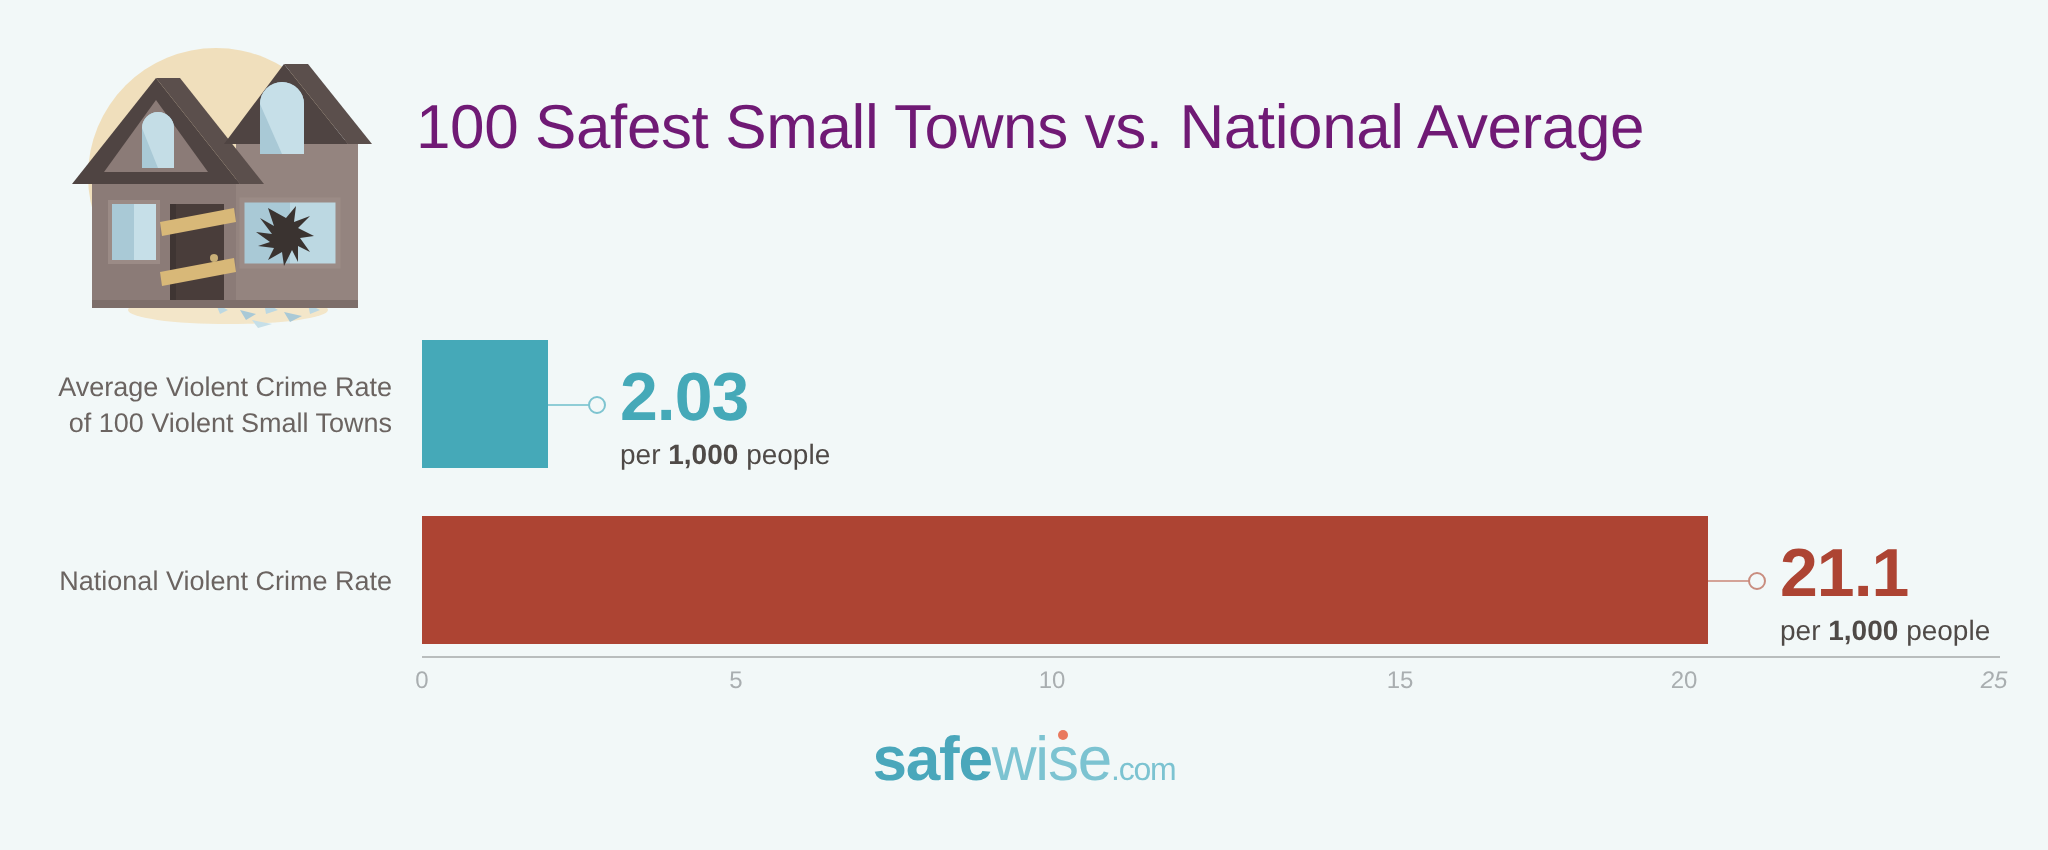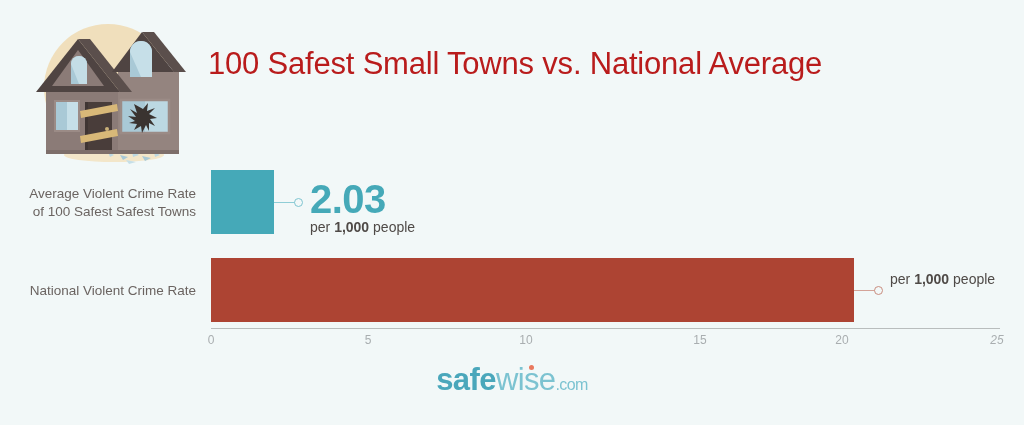--- a/index.html
+++ b/index.html
@@ -38,21 +38,21 @@
     letter-spacing: -0.3px;
     white-space: nowrap;
   }
   #title .accent {
     color: #b04a38;
     font-weight: bold;
   }
   #subtitle {
     font-size: 31px;
     line-height: 40px;
-    color: #b91c1c;
+    color: #701a75;
     letter-spacing: -0.2px;
     white-space: nowrap;
     margin-top: 2px;
   }
 
   
   #chart {
     position: absolute;
     left: 0;
     top: 160px;
@@ -96,21 +96,21 @@
     background: #f2f8f8;
     box-sizing: border-box;
   }
   .marker-teal { border: 1.6px solid #7ec4d0; }
   .marker-red  { border: 1.6px solid #c98d7f; }
 
   .callout {
     position: absolute;
   }
   .callout-value {
-    font-size: 40px;
+    font-size: 34px;
     font-weight: bold;
     line-height: 36px;
     letter-spacing: -0.5px;
   }
   .value-teal { color: #45a9b8; }
   .value-red  { color: #ad4433; }
   .callout-unit {
     font-size: 14px;
     line-height: 18px;
     color: #4f4a47;
@@ -222,21 +222,21 @@
 
 <div id="header">
   <div id="subtitle">100 Safest Small Towns vs. National Average</div>
 </div>
 
 <div id="chart">
 
   <div class="row" style="top:10px;height:64px;">
     <div class="row-label" style="top:15px;">
       <div>Average Violent Crime Rate</div>
-      <div>of 100 Safest Safest Towns</div>
+      <div>of 100 Violent Small Towns</div>
     </div>
     <div class="bar bar-teal" style="width:63px;height:64px;"></div>
     <div class="leader leader-teal" style="left:274px;top:32px;width:22px;"></div>
     <div class="marker marker-teal" style="left:294px;top:28px;"></div>
     <div class="callout" style="left:310px;top:11px;">
       <div class="callout-value value-teal">2.03</div>
       <div class="callout-unit">
         <span>per</span>
         <b>1,000</b>
         <span>people</span>
@@ -245,20 +245,21 @@
   </div>
 
   <div class="row" style="top:98px;height:64px;">
     <div class="row-label" style="top:24px;">
       <div>National Violent Crime Rate</div>
     </div>
     <div class="bar bar-red" style="width:643px;height:64px;"></div>
     <div class="leader leader-red" style="left:854px;top:32px;width:22px;"></div>
     <div class="marker marker-red" style="left:874px;top:28px;"></div>
     <div class="callout" style="left:890px;top:11px;">
+      <div class="callout-value value-red">21.1</div>
       <div class="callout-unit">
         <span>per</span>
         <b>1,000</b>
         <span>people</span>
       </div>
     </div>
   </div>
 
   <div id="axis-line"></div>
   <div class="tick" style="left:211px;">0</div>

